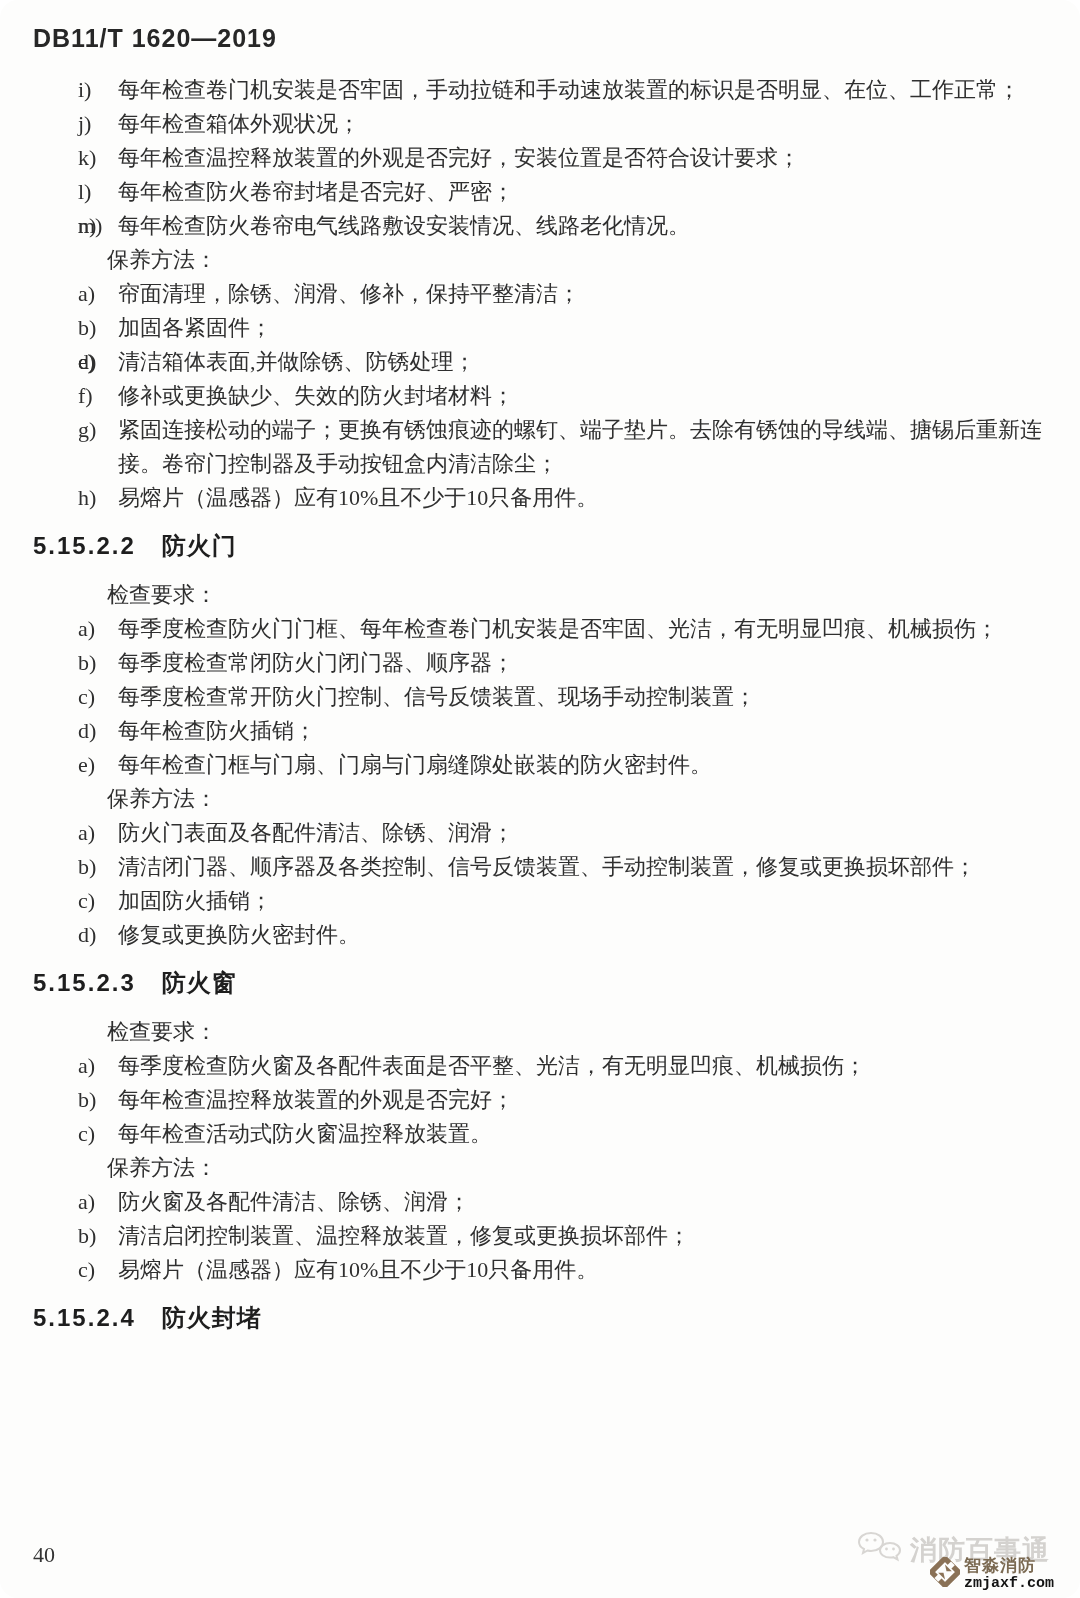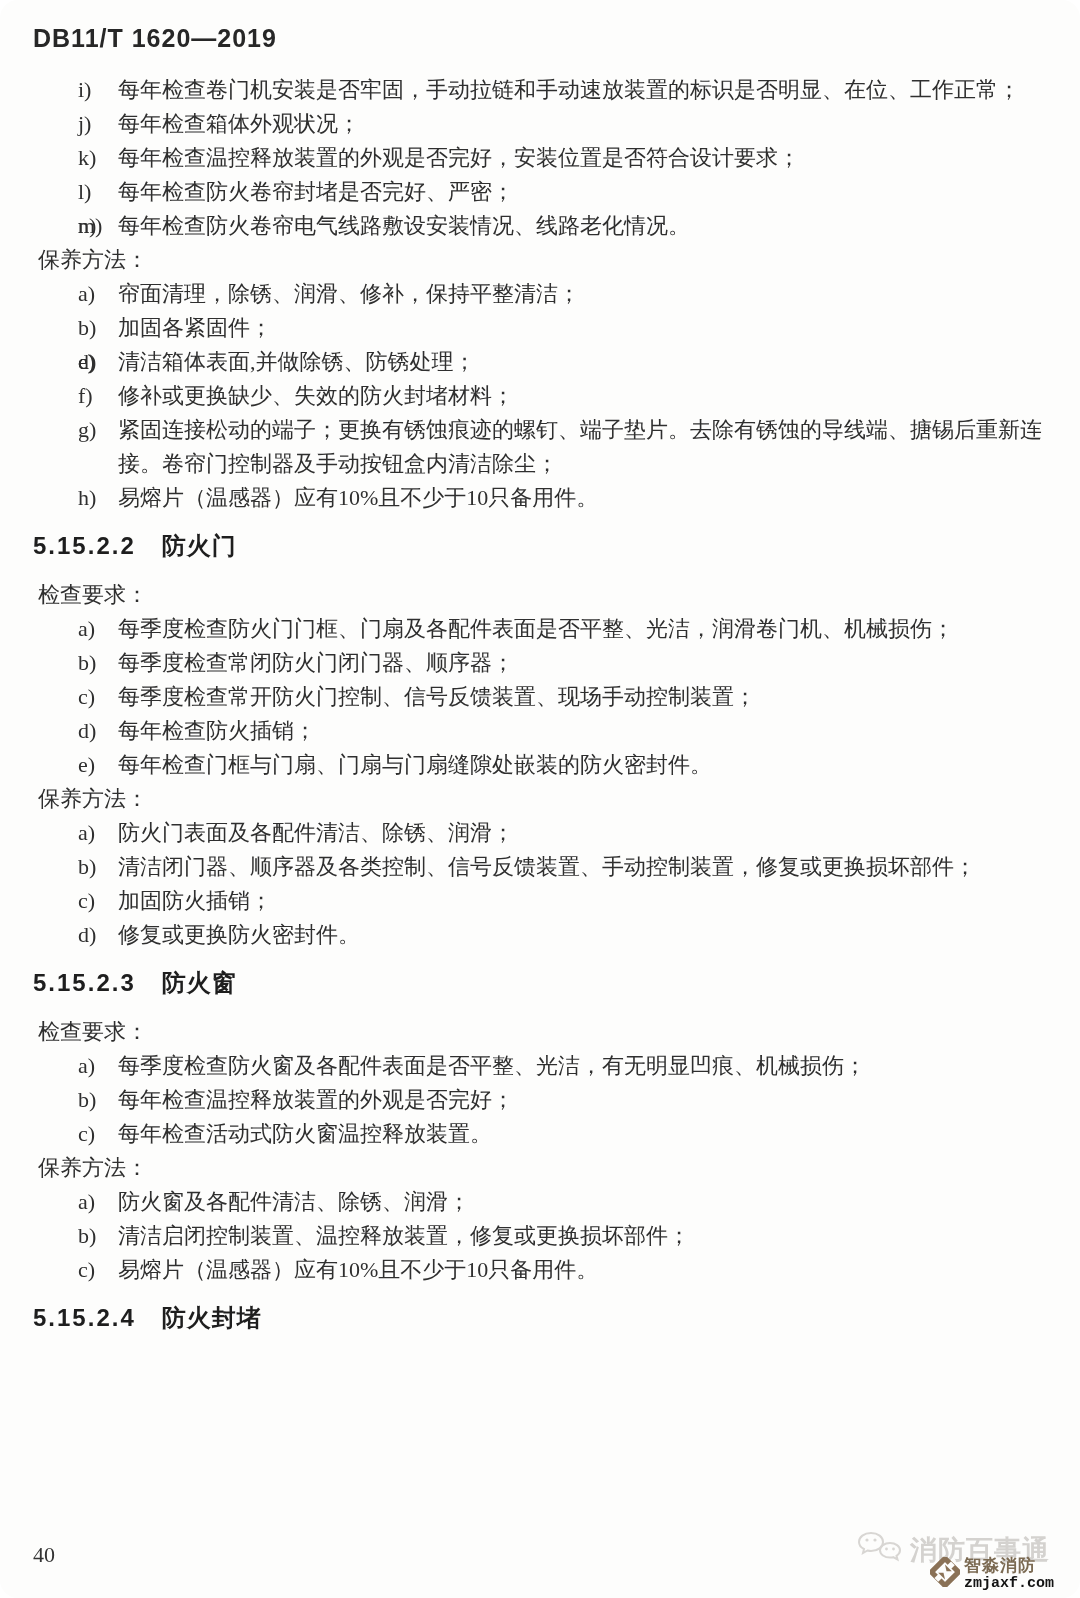--- a/index.html
+++ b/index.html
@@ -48,21 +48,21 @@
   .block.item .letter {
     position: absolute;
     left: 78px;
     top: 0;
     width: 40px;
   }
   .block.item .text {
     display: block;
   }
   .block.label {
-    padding-left: 38px;
+    padding-left: 107px;
   }
   .block.heading {
     padding-left: 33px;
     margin-top: 14px;
     margin-bottom: 15px;
     font-family: "Liberation Sans", "DejaVu Sans", sans-serif;
     font-weight: 700;
     font-size: 24px;
     color: #1e1e1e;
   }
@@ -185,21 +185,21 @@
         <span class="text">紧固连接松动的端子；更换有锈蚀痕迹的螺钉、端子垫片。去除有锈蚀的导线端、搪锡后重新连接。卷帘门控制器及手动按钮盒内清洁除尘；</span>
       </div>
       <div class="block item">
         <span class="letter">h)</span>
         <span class="text">易熔片（温感器）应有10%且不少于10只备用件。</span>
       </div>
       <div class="block heading"><span class="hnum">5.15.2.2</span><span class="htitle">防火门</span></div>
       <div class="block label">检查要求：</div>
       <div class="block item">
         <span class="letter">a)</span>
-        <span class="text">每季度检查防火门门框、门扇及各配件表面是否平整、光洁，润滑卷门机、机械损伤；</span>
+        <span class="text">每季度检查防火门门框、每年检查卷门机安装是否牢固、光洁，有无明显凹痕、机械损伤；</span>
       </div>
       <div class="block item">
         <span class="letter">b)</span>
         <span class="text">每季度检查常闭防火门闭门器、顺序器；</span>
       </div>
       <div class="block item">
         <span class="letter">c)</span>
         <span class="text">每季度检查常开防火门控制、信号反馈装置、现场手动控制装置；</span>
       </div>
       <div class="block item">

